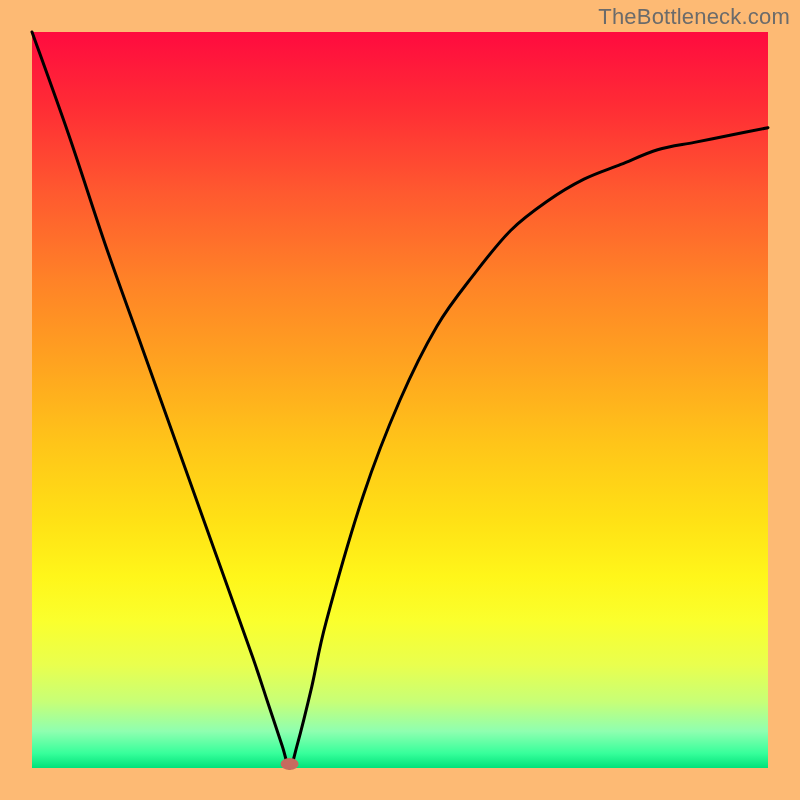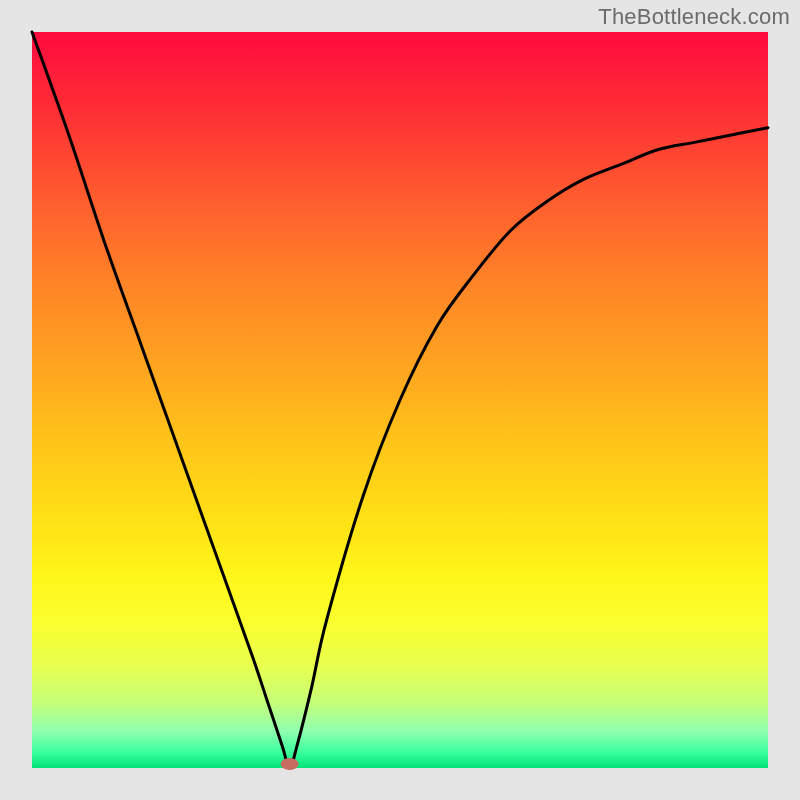--- a/index.html
+++ b/index.html
@@ -8,21 +8,21 @@
     width: 800px;
     height: 800px;
     overflow: hidden;
     background: #000;
     font-family: Arial, Helvetica, sans-serif;
   }
   .frame {
     position: relative;
     width: 800px;
     height: 800px;
-    background: #e5e5e5;
+    background: #fdba74;
   }
   .plot {
     position: absolute;
     
     left: 32px;
     top: 32px;
     width: 736px;
     height: 736px;
     background: linear-gradient(
       to bottom,

